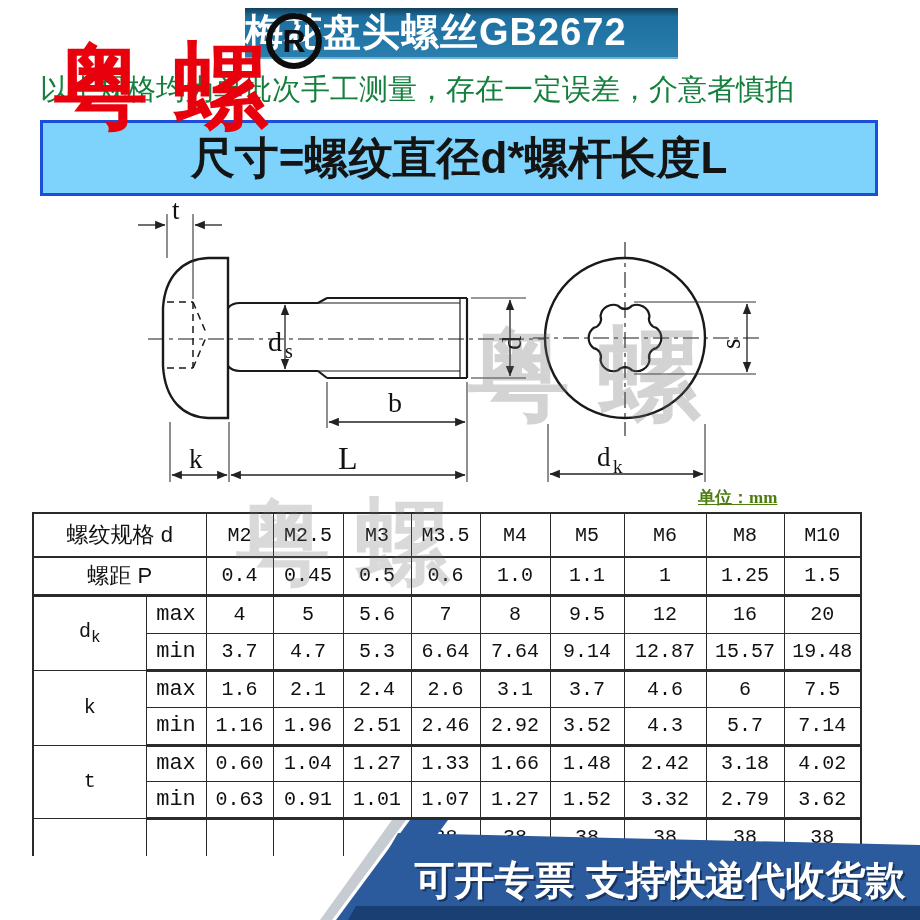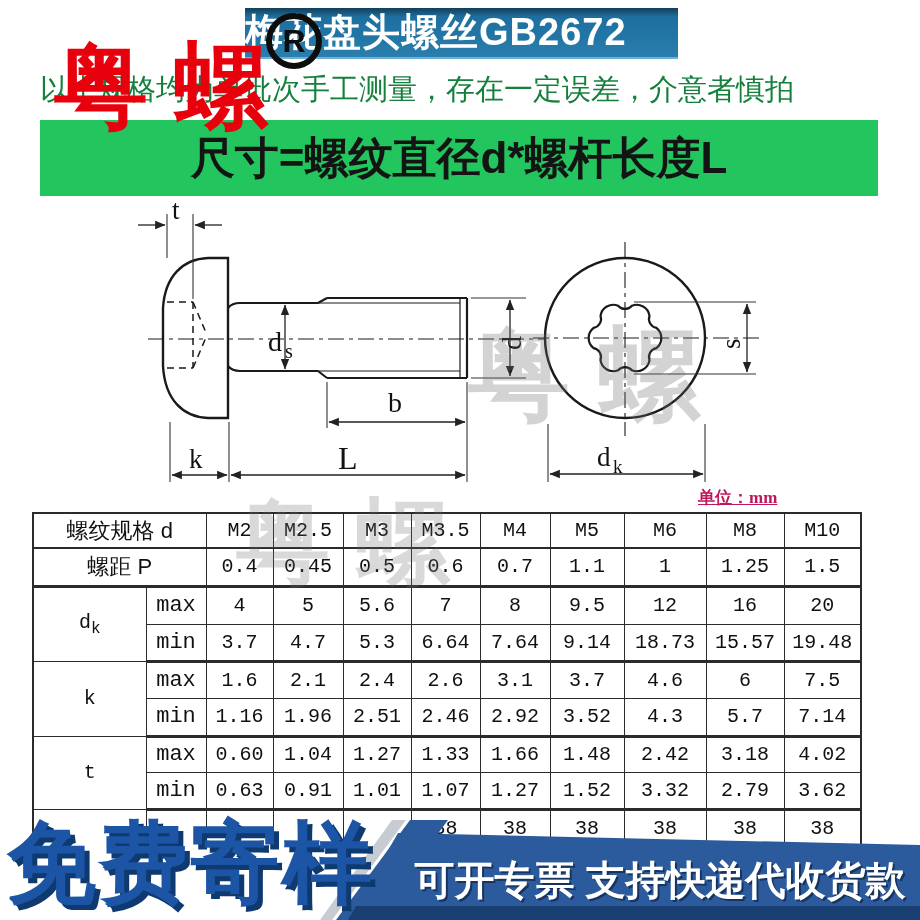--- a/index.html
+++ b/index.html
@@ -30,27 +30,27 @@
   .wm-gray{
     position:absolute;font-weight:700;line-height:1;white-space:nowrap;z-index:6;
     color:rgba(110,110,110,0.30);
   }
   .wm-gray.one{left:468px;top:324px;font-size:102px;}
   .wm-gray.two{left:236px;top:496px;font-size:94px;color:rgba(110,110,110,0.26);}
   
   .disclaimer{position:absolute;left:40px;top:70px;font-size:29px;color:#15803d;white-space:nowrap;z-index:5;}
   .formula-box{
     position:absolute;left:40px;top:120px;width:832px;height:70px;
-    border:3px solid #22c55e;display:flex;align-items:center;justify-content:center;
-    font-size:44px;font-weight:600;color:#141414;z-index:5;background:#22c55e;
+    border:3px solid #1d4ed8;display:flex;align-items:center;justify-content:center;
+    font-size:44px;font-weight:600;color:#141414;z-index:5;background:#7dd3fc;
   }
   
   .drawing{position:absolute;left:0;top:196px;z-index:5;}
   .unit-note{
-    position:absolute;left:698px;top:486px;font-size:17px;font-weight:bold;color:#be185d;
+    position:absolute;left:698px;top:486px;font-size:17px;font-weight:bold;color:#4d7c0f;
     text-decoration:underline;z-index:7;font-family:"Liberation Serif",serif;
   }
   
   table.spec{
     position:absolute;left:32px;top:512px;width:828px;z-index:5;
     border-collapse:collapse;table-layout:fixed;
     border:2.5px solid #2b2b2b;border-bottom:none;
   }
   table.spec td{
     border:1.5px solid #2b2b2b;text-align:center;vertical-align:middle;padding:0;
@@ -204,39 +204,39 @@
         <col style="width:70px">
         <col style="width:68px">
       <col style="width:69px">
         <col style="width:70px">
         <col style="width:74px">
       <col style="width:82px">
         <col style="width:78px">
         <col style="width:77px">
     </colgroup>
     <tbody>
-        <tr class="hr1" style="height:35px">
+        <tr class="hr1" style="height:44px">
       <td colspan="2" class="cjk">螺纹规格 d</td>
       <td>M2</td>
       <td>M2.5</td>
       <td>M3</td>
       <td>M3.5</td>
       <td>M4</td>
       <td>M5</td>
       <td>M6</td>
       <td>M8</td>
       <td>M10</td>
     </tr>
     <tr class="thick" style="height:38px">
       <td colspan="2" class="cjk">螺距 P</td>
       <td>0.4</td>
       <td>0.45</td>
       <td>0.5</td>
       <td>0.6</td>
-      <td>0.7</td>
+      <td>1.0</td>
       <td>1.1</td>
       <td>1</td>
       <td>1.25</td>
       <td>1.5</td>
     </tr>
     <tr style="height:38px">
       <td rowspan="2" class="rlbl">
         <span>d</span><sub>k</sub>
       </td>
       <td class="mm">max</td>
@@ -251,21 +251,21 @@
       <td>20</td>
     </tr>
     <tr class="thick" style="height:37px">
       <td class="mm">min</td>
       <td>3.7</td>
       <td>4.7</td>
       <td>5.3</td>
       <td>6.64</td>
       <td>7.64</td>
       <td>9.14</td>
-      <td>18.73</td>
+      <td>12.87</td>
       <td>15.57</td>
       <td>19.48</td>
     </tr>
     <tr style="height:37px">
       <td rowspan="2" class="rlbl">k</td>
       <td class="mm">max</td>
       <td>1.6</td>
       <td>2.1</td>
       <td>2.4</td>
       <td>2.6</td>
@@ -321,21 +321,20 @@
       <td>38</td>
       <td>38</td>
       <td>38</td>
       <td>38</td>
       <td>38</td>
       <td>38</td>
     </tr>
   </tbody>
     </table>
 
-  <div class="free-sample">免费寄样</div>
 
   <svg class="footer-band" width="600" height="115" viewBox="0 0 600 115">
     <polygon points="72,15 86,15 12,115 0,115" fill="#c7cbd2"></polygon>
     <polygon points="90,15 128,15 54,115 16,115" fill="#2b5b9d"></polygon>
     <polygon points="78,28 600,40 600,115 28,115" fill="#2b5b9d"></polygon>
     <polygon points="36,101 600,101 600,115 28,115" fill="#1a3f73"></polygon>
     <text x="342" y="91" text-anchor="middle" font-size="40" font-weight="bold" fill="#16345f" font-family="Liberation Sans, sans-serif">可开专票 支持快递代收货款</text>
     <text x="340" y="89" text-anchor="middle" font-size="40" font-weight="bold" fill="#ffffff" font-family="Liberation Sans, sans-serif">可开专票 支持快递代收货款</text>
   </svg>
 

